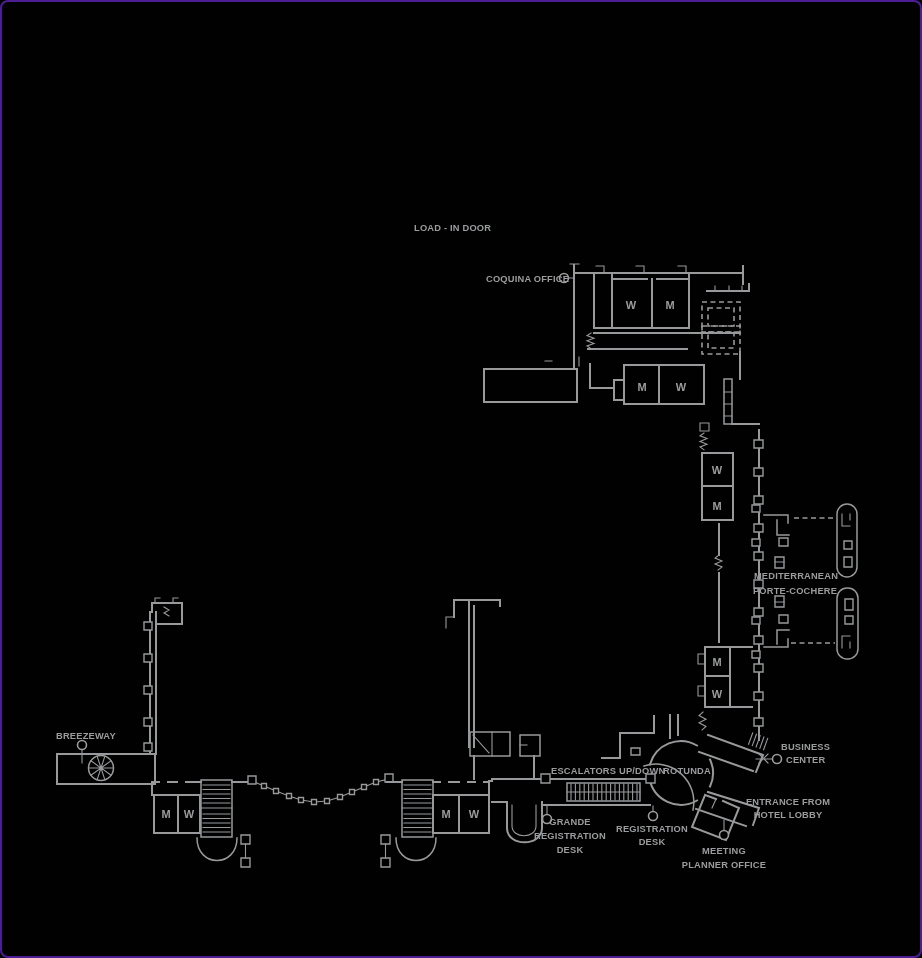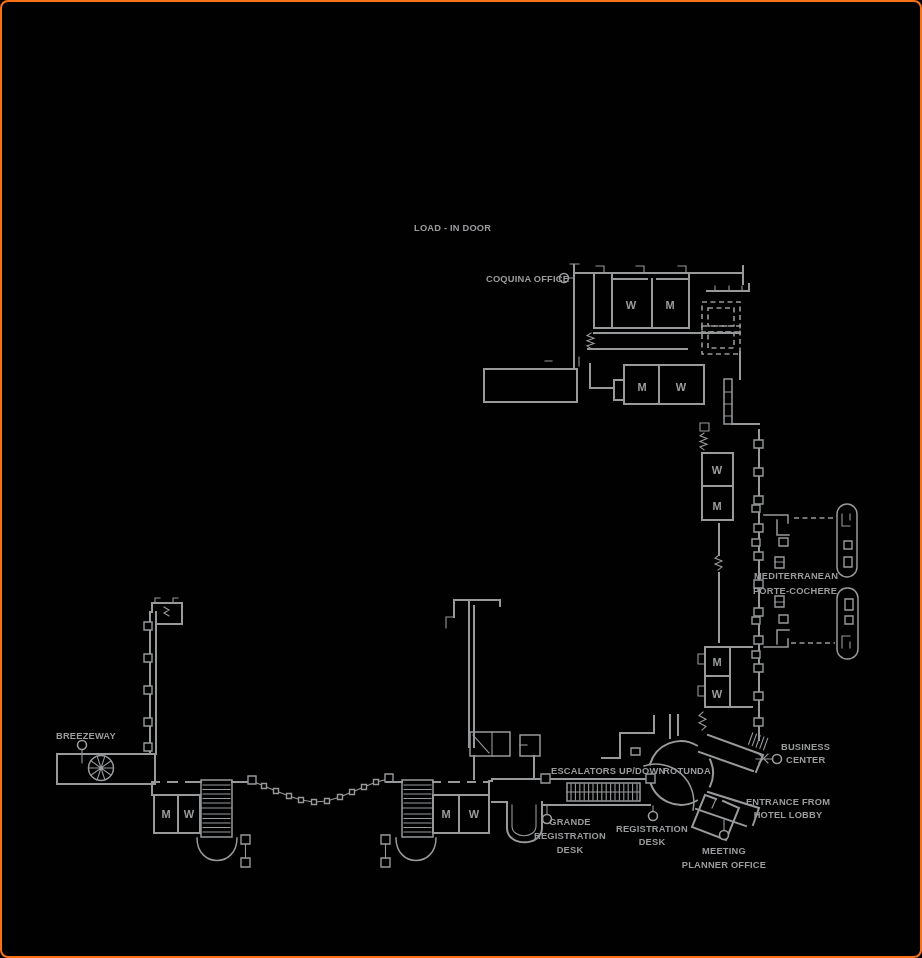--- a/index.html
+++ b/index.html
@@ -1,18 +1,18 @@
 <!DOCTYPE html>
 <html><head>
 <meta charset="utf-8">
 <style>
   html,body{margin:0;padding:0;background:#000;}
   .stage{
     position:relative;width:922px;height:958px;background:#010101;
-    border:2px solid #f97316;border-radius:8px;box-sizing:border-box;
+    border:2px solid #4c1d95;border-radius:8px;box-sizing:border-box;
     overflow:hidden;font-family:"Liberation Sans",sans-serif;text-decoration:underline;
   }
   svg{display:block}
   .w{stroke:#97999b;stroke-width:2;fill:none;stroke-linecap:square}
   .w15{stroke:#97999b;stroke-width:1.5;fill:none;stroke-linecap:square}
   .lt{stroke:#97999b;stroke-width:1.1;fill:none;stroke-linecap:square}
   .dash{stroke:#97999b;stroke-width:1.6;fill:none;stroke-dasharray:5 3.5}
   .sq{stroke:#97999b;stroke-width:1.4;fill:#010101}
   .mark{stroke:#9b9c9e;stroke-width:1.6;fill:#010101}
   .t{fill:#9b9c9e;font-family:"Liberation Sans",sans-serif;font-size:9.3px;

